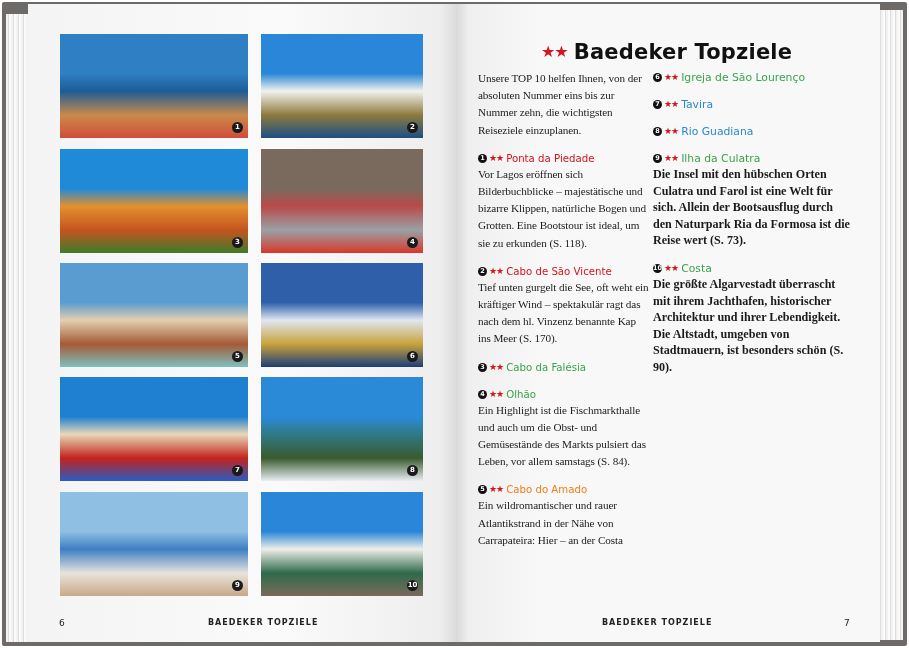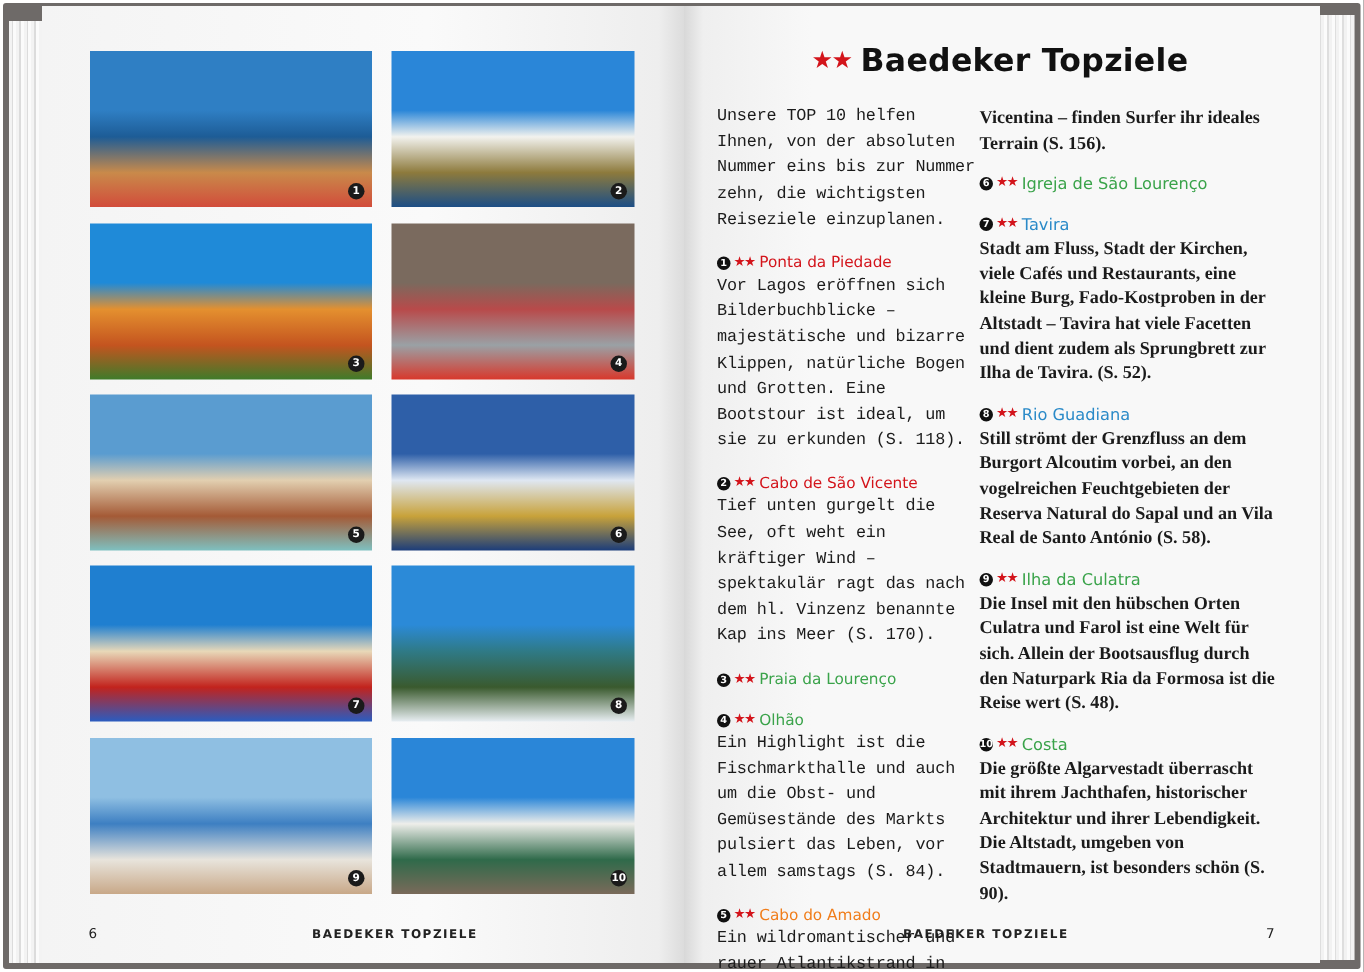--- a/index.html
+++ b/index.html
@@ -10,35 +10,35 @@
   .edges-right { position:absolute; left:878px; top:10px; width:25px; height:630px;
     background:repeating-linear-gradient(90deg,#fbfbfb 0 2px,#dedede 2px 3px,#f2f2f2 3px 5px); }
   .page { position:absolute; top:4px; height:638px; background:#f7f7f7; }
   .page.left { left:28px; width:428px; background:linear-gradient(90deg,#f4f4f4 0%,#fafafa 60%,#eeeeee 96%,#dcdcdc 100%); }
   .page.right { left:456px; width:424px; background:linear-gradient(90deg,#d8d8d8 0%,#efefef 3%,#f8f8f8 20%,#f8f8f8 100%); }
   .photo { position:absolute; overflow:hidden; }
   .photo .badge { position:absolute; right:5px; bottom:5px; width:11px; height:11px; border-radius:50%;
     background:#1a1a1a; color:#fff; font:bold 7px "DejaVu Sans", sans-serif; line-height:11px; text-align:center; }
   .footer { position:absolute; top:614px; font:600 8px "DejaVu Sans", sans-serif; letter-spacing:1px; color:#222; }
   .pageno { position:absolute; top:614px; font:9px "DejaVu Sans", sans-serif; color:#222; }
-  .title { position:absolute; left:541px; top:28px; font:600 21px "DejaVu Sans", sans-serif; color:#111; letter-spacing:0.2px; }
+  .title { position:absolute; left:541px; top:40px; font:600 21px "DejaVu Sans", sans-serif; color:#111; letter-spacing:0.2px; }
   .title .stars { color:#d3141b; font-size:16px; margin-right:6px; vertical-align:2px; letter-spacing:-1px; }
   .col { position:absolute; font-family:"Liberation Serif", serif; color:#1b1b1b; }
   .col1 { left:478px; top:70px; width:172px; font-size:11.2px; line-height:17.2px; }
   .col2 { left:653px; top:70px; width:200px; font-size:12.1px; line-height:16.6px; }
   .intro { margin:0 0 12px 0; }
   .entry { margin:0 0 12px 0; }
   .entry .head { font-family:"DejaVu Sans", sans-serif; font-size:10.2px; line-height:15px; display:flex; align-items:center; }
   .col2 .entry .head { font-size:10.8px; }
   .num { display:inline-block; width:9px; height:9px; border-radius:50%; background:#111; color:#fff;
     font:bold 6.5px "DejaVu Sans", sans-serif; line-height:9px; text-align:center; margin-right:2px; }
   .hstars { color:#d3141b; margin-right:3px; font-size:9px; letter-spacing:-1px; }
   .entry p { margin:0; }
   .col2 p { font-weight:bold; }
-  .col1 p { letter-spacing:-0.1px;font-family:Liberation Mono, monospace; }
+  .col1 p { letter-spacing:-0.1px; }
 </style>
 </head>
 <body>
 
 <div class="cover"></div>
 <div class="edges-left"></div>
 <div class="edges-right"></div>
 
 <div class="page left">
   <div id="photos">
@@ -102,21 +102,21 @@
           <span class="num">2</span>
           <span class="hstars">★★</span>
           <span style="color:#d3141b">Cabo de São Vicente</span>
         </div>
         <p>Tief unten gurgelt die See, oft weht ein kräftiger Wind – spektakulär ragt das nach dem hl. Vinzenz benannte Kap ins Meer (S. 170).</p>
       </div>
       <div class="entry">
         <div class="head">
           <span class="num">3</span>
           <span class="hstars">★★</span>
-          <span style="color:#3aa34a">Praia da Lourenço</span>
+          <span style="color:#3aa34a">Cabo da Falésia</span>
         </div>
       </div>
       <div class="entry">
         <div class="head">
           <span class="num">4</span>
           <span class="hstars">★★</span>
           <span style="color:#3aa34a">Olhão</span>
         </div>
         <p>Ein Highlight ist die Fischmarkthalle und auch um die Obst- und Gemüsestände des Markts pulsiert das Leben, vor allem samstags (S. 84).</p>
       </div>
@@ -126,52 +126,47 @@
           <span class="hstars">★★</span>
           <span style="color:#f07d1a">Cabo do Amado</span>
         </div>
         <p>Ein wildromantischer und rauer Atlantikstrand in der Nähe von Carrapateira: Hier – an der Costa</p>
       </div>
     </div>
 </div>
 <div class="col col2">
   <div id="col2-entries">
       <div class="entry">
-        <p>Vicentina – finden Surfer ihr ideales Terrain (S. 156).</p>
-      </div>
-      <div class="entry">
         <div class="head">
           <span class="num">6</span>
           <span class="hstars">★★</span>
           <span style="color:#3aa34a">Igreja de São Lourenço</span>
         </div>
       </div>
       <div class="entry">
         <div class="head">
           <span class="num">7</span>
           <span class="hstars">★★</span>
           <span style="color:#2a8ac8">Tavira</span>
         </div>
-        <p>Stadt am Fluss, Stadt der Kirchen, viele Cafés und Restaurants, eine kleine Burg, Fado-Kostproben in der Altstadt – Tavira hat viele Facetten und dient zudem als Sprungbrett zur Ilha de Tavira. (S. 52).</p>
       </div>
       <div class="entry">
         <div class="head">
           <span class="num">8</span>
           <span class="hstars">★★</span>
           <span style="color:#2a8ac8">Rio Guadiana</span>
         </div>
-        <p>Still strömt der Grenzfluss an dem Burgort Alcoutim vorbei, an den vogelreichen Feuchtgebieten der Reserva Natural do Sapal und an Vila Real de Santo António (S. 58).</p>
       </div>
       <div class="entry">
         <div class="head">
           <span class="num">9</span>
           <span class="hstars">★★</span>
           <span style="color:#3aa34a">Ilha da Culatra</span>
         </div>
-        <p>Die Insel mit den hübschen Orten Culatra und Farol ist eine Welt für sich. Allein der Bootsausflug durch den Naturpark Ria da Formosa ist die Reise wert (S. 48).</p>
+        <p>Die Insel mit den hübschen Orten Culatra und Farol ist eine Welt für sich. Allein der Bootsausflug durch den Naturpark Ria da Formosa ist die Reise wert (S. 73).</p>
       </div>
       <div class="entry">
         <div class="head">
           <span class="num">10</span>
           <span class="hstars">★★</span>
           <span style="color:#3aa34a">Costa</span>
         </div>
         <p>Die größte Algarvestadt überrascht mit ihrem Jachthafen, historischer Architektur und ihrer Lebendigkeit. Die Altstadt, umgeben von Stadtmauern, ist besonders schön (S. 90).</p>
       </div>
     </div>

